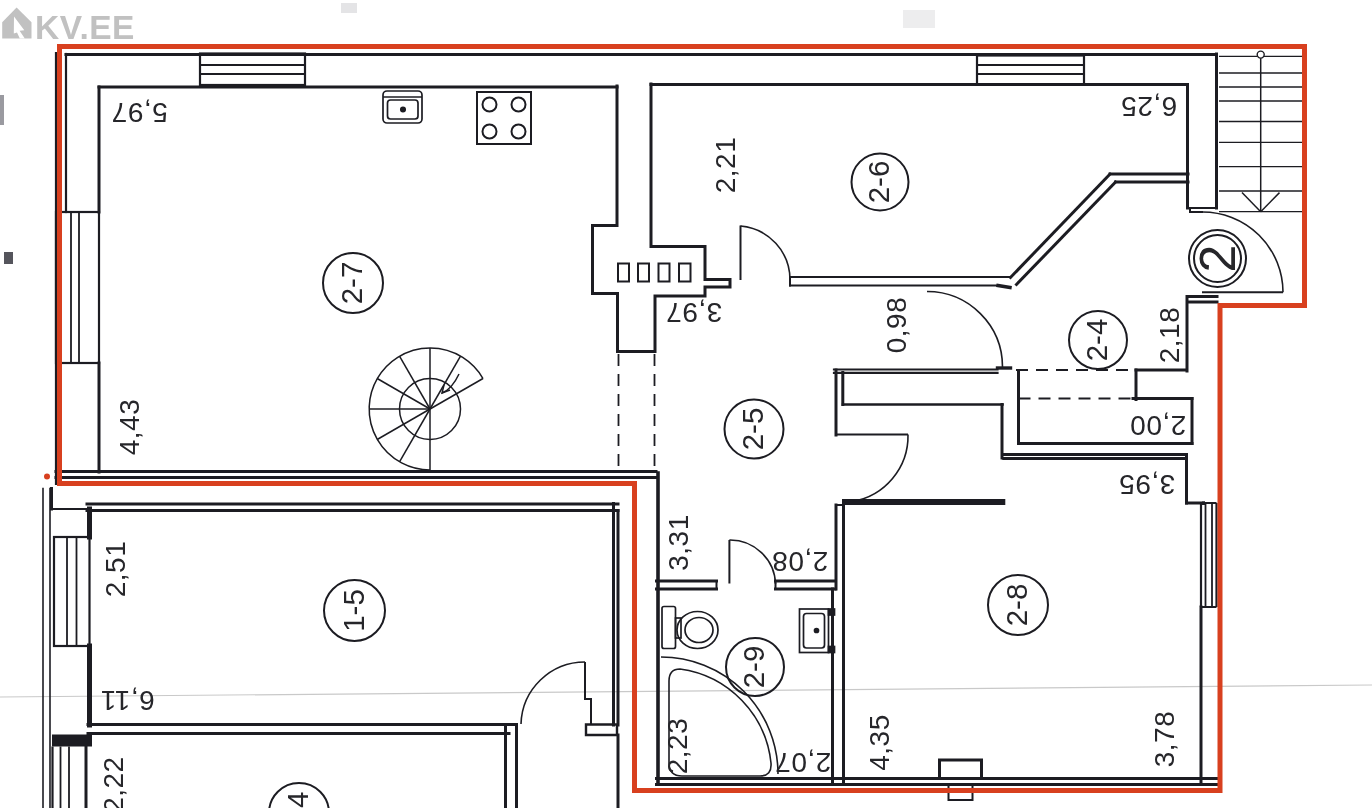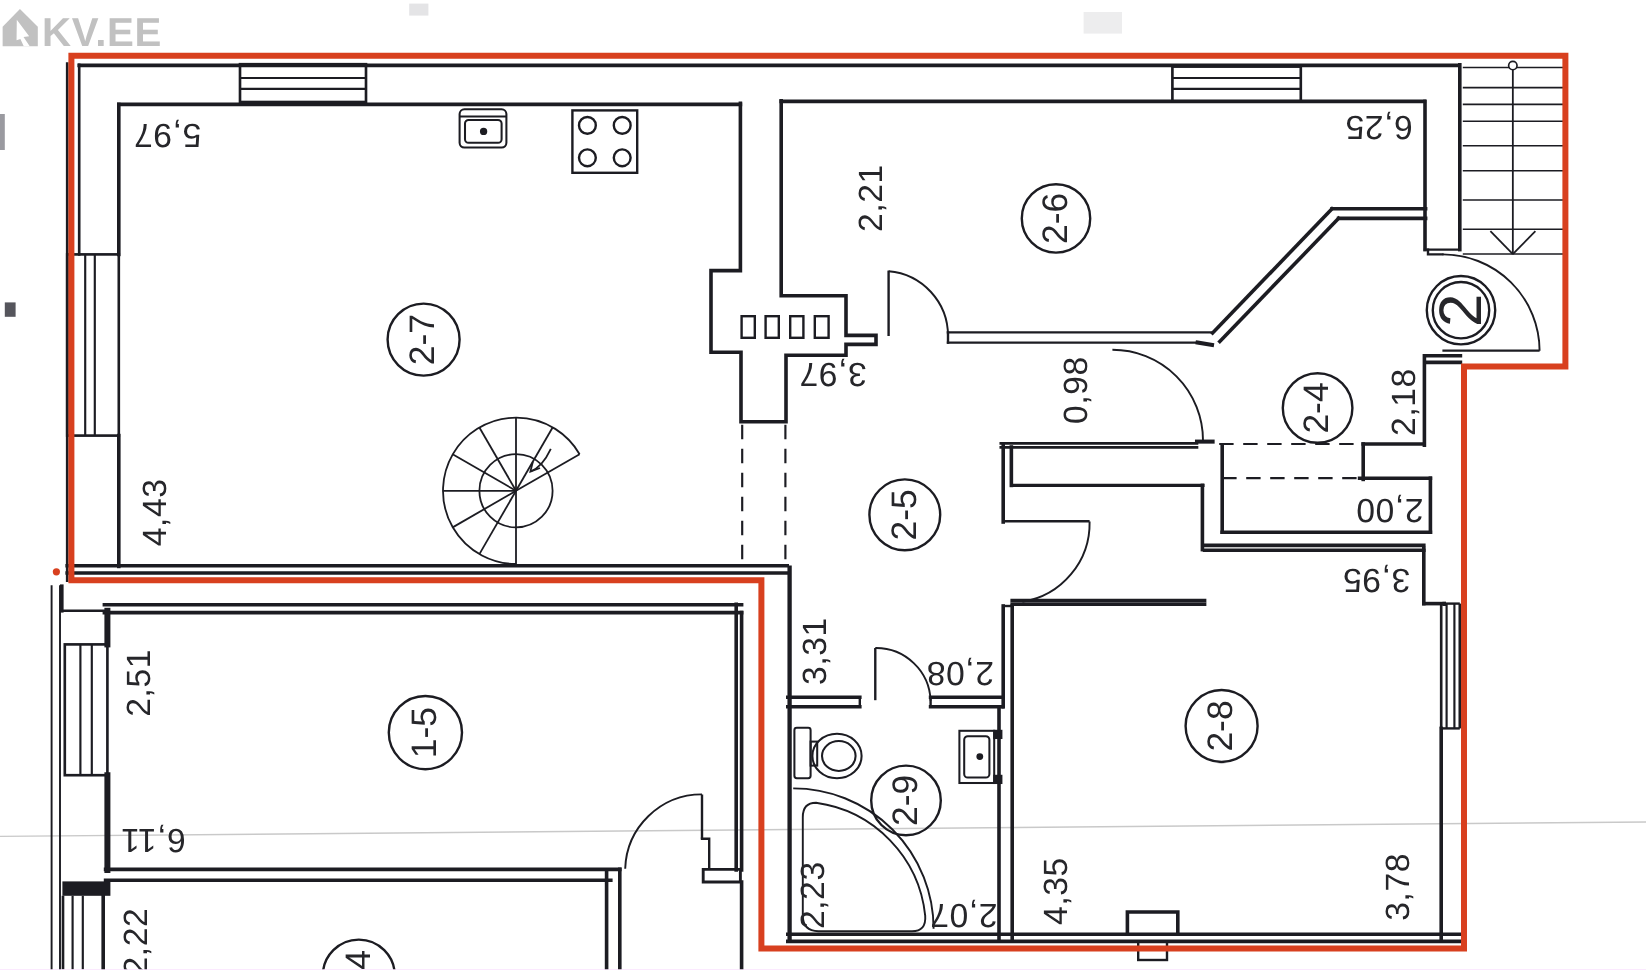--- a/index.html
+++ b/index.html
@@ -1,16 +1,16 @@
 <!DOCTYPE html>
 <html><head>
 <meta charset="utf-8">
 <style>
 html,body{margin:0;padding:0;background:#ffffff;}
-#page{position:relative;width:1372px;height:808px;background:#f0abfc;overflow:hidden;
+#page{position:relative;width:1372px;height:808px;background:#0f766e;overflow:hidden;
 font-family:"Liberation Sans", sans-serif;}
 svg{position:absolute;top:0;left:0;}
 .dim{font-family:"Liberation Sans", sans-serif;font-size:28px;fill:#26262a;letter-spacing:0.5px;}
 .lbl{font-family:"Liberation Sans", sans-serif;font-size:29.5px;fill:#26262a;}
 </style>
 </head>
 <body>
 <div id="page">
 <svg width="1372" height="808" viewBox="0 0 1372 808">
 <rect x="0" y="0" width="1372" height="808" fill="#ffffff"></rect>

